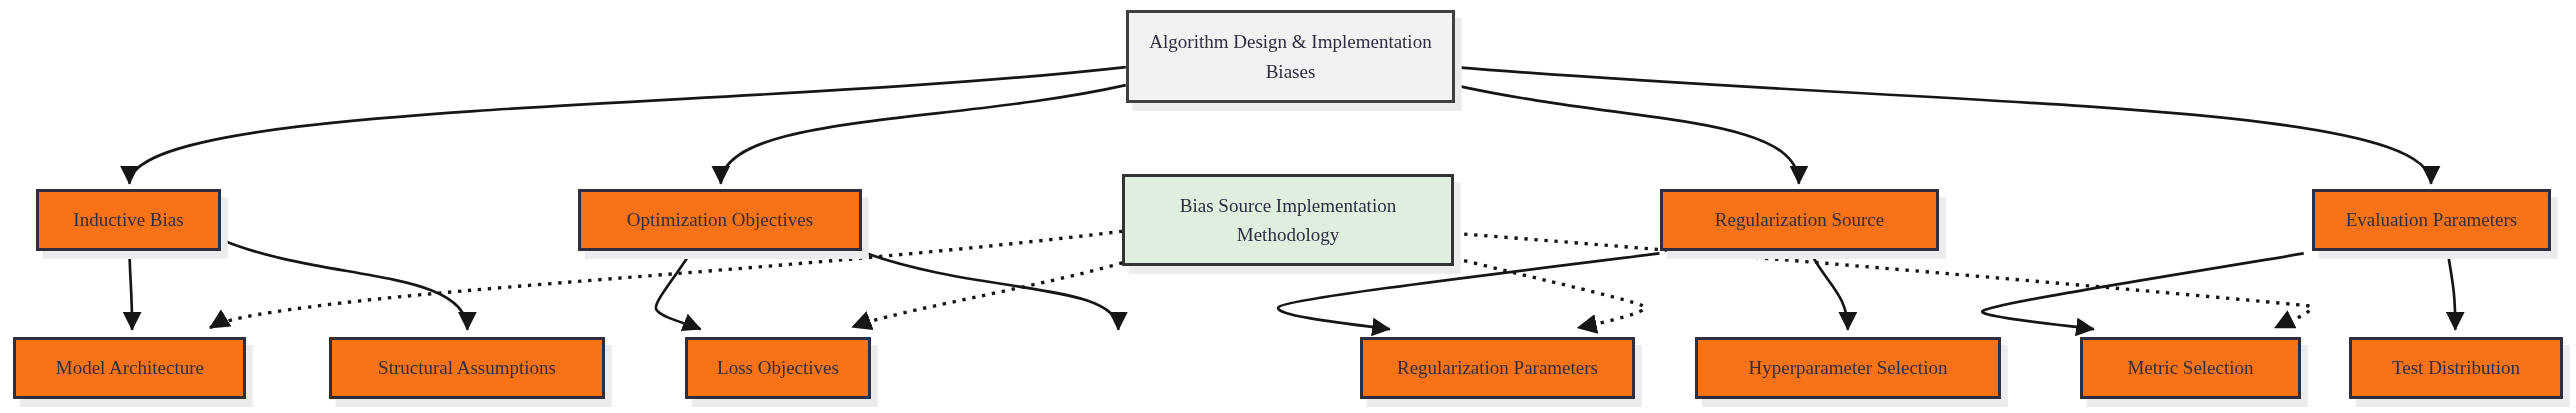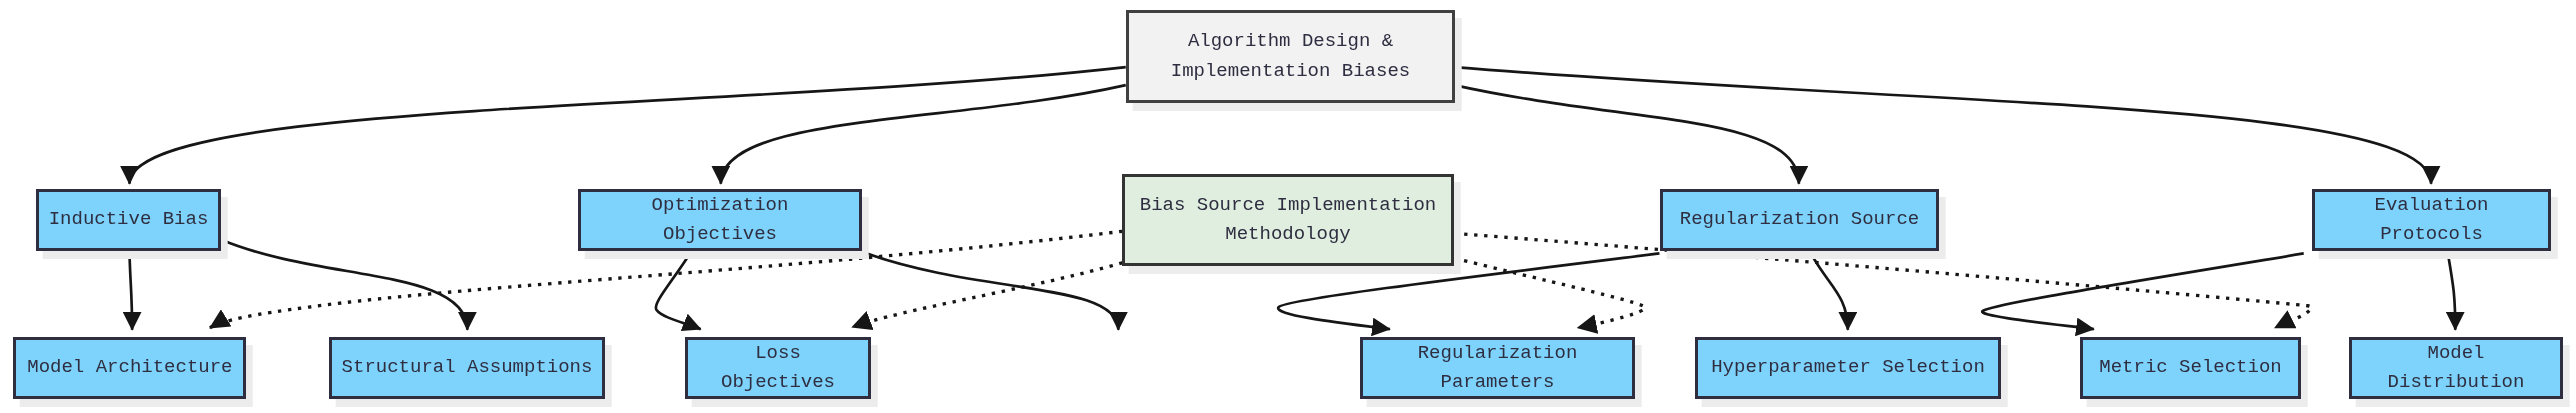--- a/index.html
+++ b/index.html
@@ -1,34 +1,34 @@
 <!DOCTYPE html>
 <html style="font-size:10.7px"><head>
 <meta charset="utf-8">
 <style>
   html,body{margin:0;padding:0;background:#ffffff;}
   .canvas{
     position:relative;
     width:2576px;
     height:413px;
     background:#ffffff;
-    font-family:Liberation Mono, monospace;
+    font-family:Liberation Serif, serif;
     overflow:hidden;
   }
   svg.edges{position:absolute;left:0;top:0;width:2576px;height:413px;}
   .edge{fill:none;stroke:#161616;stroke-width:4;}
   .edge.dotted{stroke-width:5;stroke-dasharray:5 10;}
   .node{
     position:absolute;
     box-sizing:border-box;
     display:flex;
     align-items:center;
     justify-content:center;
     text-align:center;
-    background:#7dd3fc;
+    background:#f97316;
     border:3.4px solid #2f2e41;
     color:#2f2e41;
     font-size:19px;
     line-height:1.55;
     box-shadow:6.7px 8px 0 #ececec;
     padding:2.7px 8px;
   }
   .node.root{background:#f2f2f2;border-color:#404040;}
   .node.center{background:#dfeedf;border-color:#333333;}
 </style>
@@ -77,21 +77,21 @@
   <div class="node" style="left:578px;top:189px;width:284px;height:62px">
     <span>Optimization Objectives</span>
   </div>
   <div class="node center" style="left:1122px;top:174px;width:332px;height:92px">
     <span>Bias Source Implementation Methodology</span>
   </div>
   <div class="node" style="left:1660px;top:189px;width:279px;height:62px">
     <span>Regularization Source</span>
   </div>
   <div class="node" style="left:2312px;top:189px;width:239px;height:62px">
-    <span>Evaluation Protocols</span>
+    <span>Evaluation Parameters</span>
   </div>
 
   <div class="node" style="left:13.4px;top:337px;width:233px;height:62px">
     <span>Model Architecture</span>
   </div>
   <div class="node" style="left:329px;top:337px;width:276px;height:62px">
     <span>Structural Assumptions</span>
   </div>
   <div class="node" style="left:685px;top:337px;width:186px;height:62px">
     <span>Loss Objectives</span>
@@ -99,17 +99,17 @@
   <div class="node" style="left:1360px;top:337px;width:275px;height:62px">
     <span>Regularization Parameters</span>
   </div>
   <div class="node" style="left:1695px;top:337px;width:306px;height:62px">
     <span>Hyperparameter Selection</span>
   </div>
   <div class="node" style="left:2080px;top:337px;width:221px;height:62px">
     <span>Metric Selection</span>
   </div>
   <div class="node" style="left:2349px;top:337px;width:214px;height:62px">
-    <span>Model Distribution</span>
+    <span>Test Distribution</span>
   </div>
 
 </div>
 
 
 </body></html>

